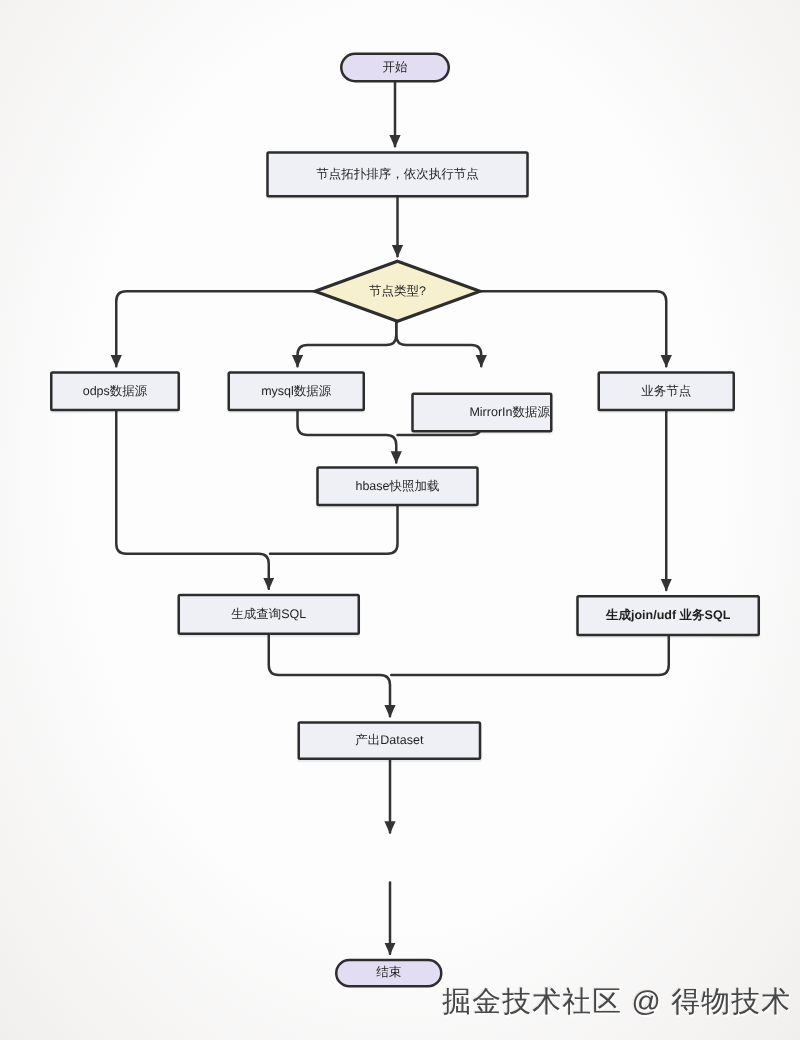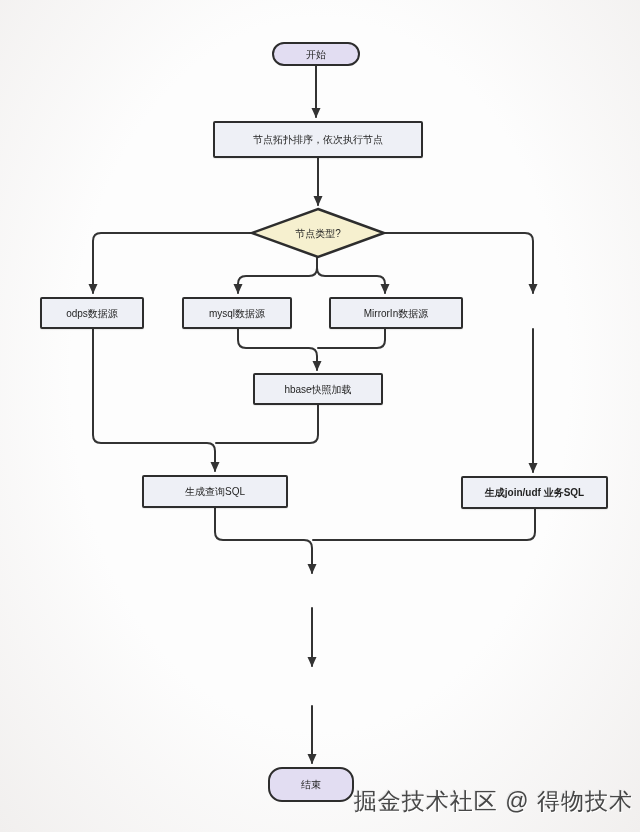--- a/index.html
+++ b/index.html
@@ -128,38 +128,44 @@
   </div>
 
   <div class="node decision-label" style="left:253px; top:220px; width:130px; height:26px;">
     <span>节点类型?</span>
   </div>
 
   <div class="node process" style="left:182px; top:297px; width:110px; height:32px;">
     <span>mysql数据源</span>
   </div>
 
-  <div class="node process" style="left:329px; top:297px; width:134px; height:32px;">
+  <div class="node process" style="left:329px; top:314px; width:113px; height:32px;justify-content:flex-end;">
     <span>MirrorIn数据源</span>
   </div>
 
+  <div class="node process" style="left:478px; top:297px; width:110px; height:32px;">
+    <span>业务节点</span>
+  </div>
 
   <div class="node process" style="left:253px; top:373px; width:130px; height:32px;text-align:right;">
     <span>hbase快照加载</span>
   </div>
 
   <div class="node process" style="left:142px; top:475px; width:146px; height:33px;">
     <span>生成查询SQL</span>
   </div>
 
   <div class="node process" style="left:461px; top:476px; width:147px; height:33px;font-weight:bold;">
     <span>生成join/udf 业务SQL</span>
   </div>
 
+  <div class="node process" style="left:238px; top:577px; width:147px; height:31px;">
+    <span>产出Dataset</span>
+  </div>
 
 
-  <div class="node terminal" style="left:268px; top:767px; width:86px; height:35px;">
+  <div class="node terminal" style="left:268px; top:767px; width:86px; height:23px;">
     <span>结束</span>
   </div>
 
   <div class="watermark">掘金技术社区 @ 得物技术</div>
 
 </div>
 
 </body></html>

